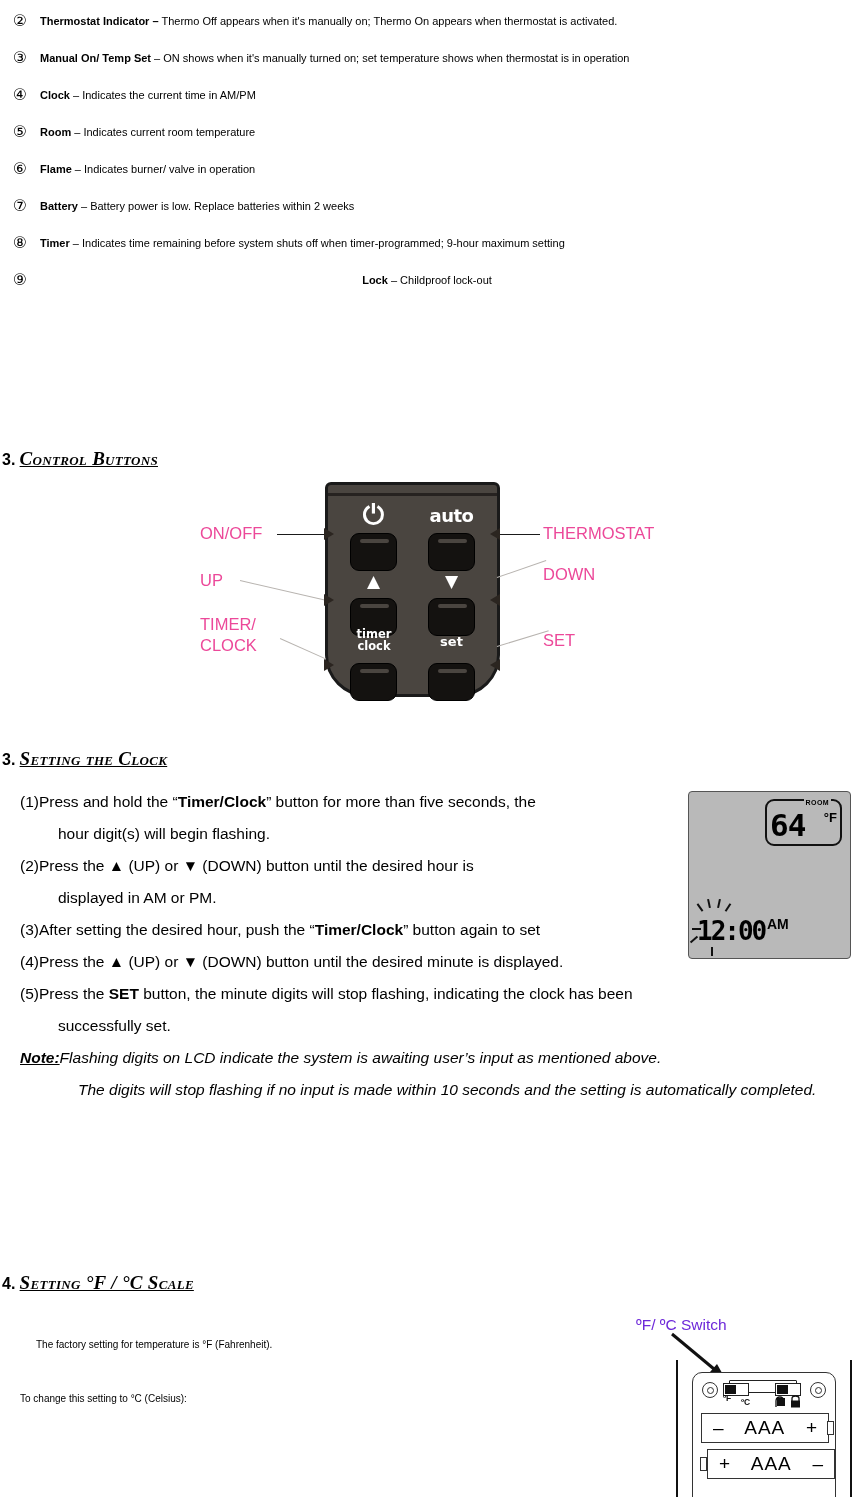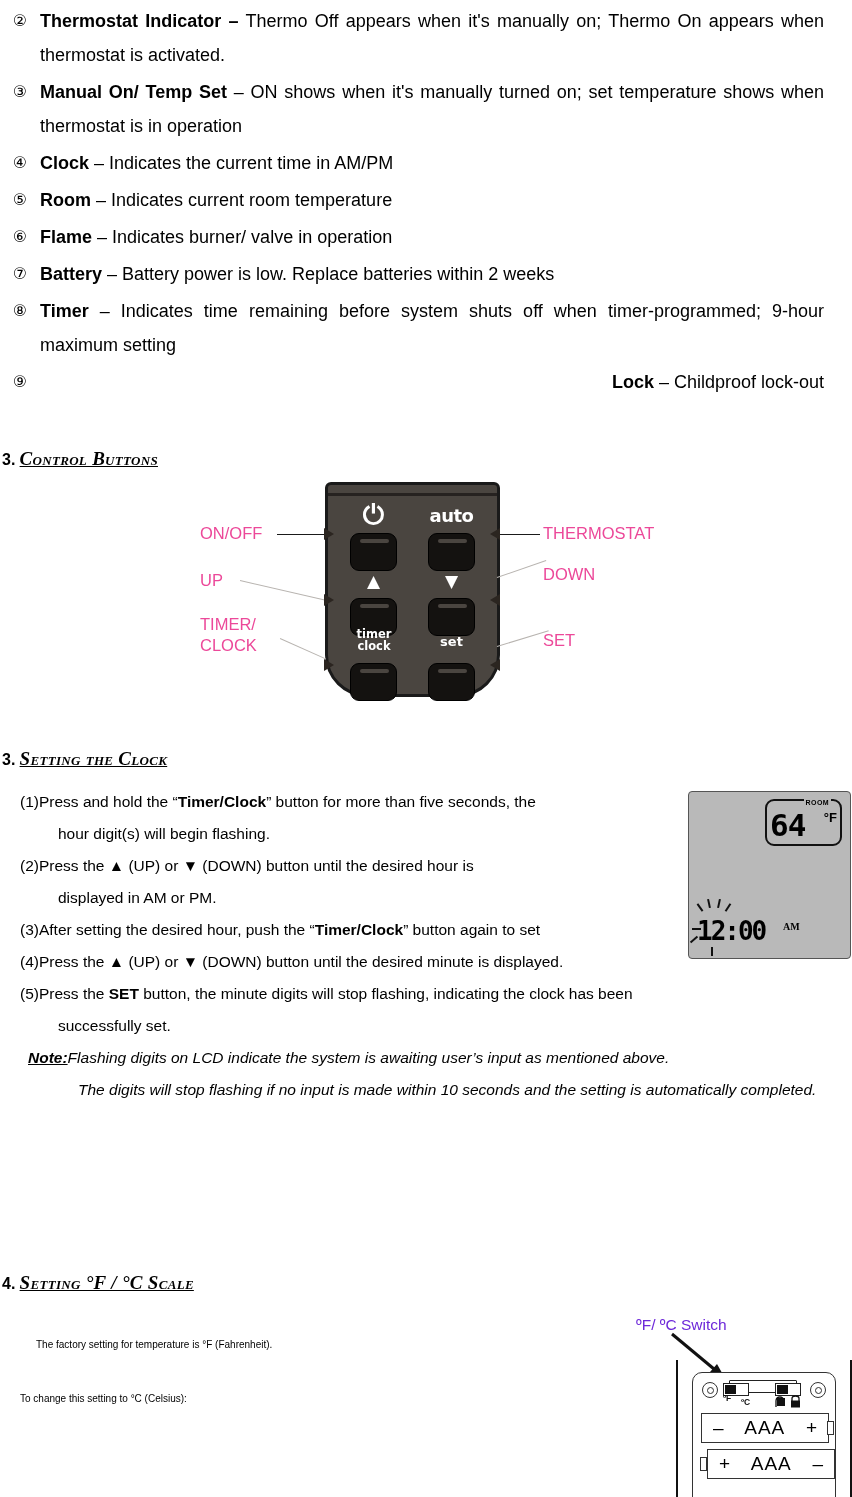--- a/index.html
+++ b/index.html
@@ -26,22 +26,22 @@
   .ind-num {
     width: 40px;
     flex: 0 0 40px;
     text-align: center;
     font-size: 16px;
     line-height: 34px;
     font-family: "DejaVu Sans", sans-serif;
   }
   .ind-text {
     flex: 1 1 auto;
-    padding-right: 28px;
-    font-size: 18px;
+    padding-right: 38px;
+    font-size: 11px;
     line-height: 34px;
     text-align: justify;
     text-justify: inter-word;
   }
   .ind-text b { font-weight: bold; }
 
   
   .heading {
     font-weight: bold;
     font-size: 17px;
@@ -152,21 +152,21 @@
     margin-bottom: 0px;
   }
   .step-num { flex: 0 0 38px; padding-left: 20px; }
   .step-txt { flex: 1 1 auto; }
   .narrow { padding-right: 88px; }
   .wide   { padding-right: 28px; text-align: justify; }
   .just   { text-align: justify; text-justify: inter-word; }
   .cont   { padding-left: 58px; font-size: 15.5px; line-height: 32px; }
 
   .note-row { display: flex; font-size: 15.5px; line-height: 32px; }
-  .note-lab { flex: 0 0 58px; padding-left: 20px; font-weight: bold; font-style: italic; text-decoration: underline; margin-left: 8px; }
+  .note-lab { flex: 0 0 58px; padding-left: 20px; font-weight: bold; font-style: italic; text-decoration: underline; }
   .note-txt { flex: 1 1 auto; font-style: italic; padding-right: 28px; text-align: justify; text-justify: inter-word; }
   .note-cont { padding-left: 78px; padding-right: 28px; font-style: italic; font-size: 15.5px; line-height: 32px; text-align: justify; text-justify: inter-word; }
 
   
   .lcd {
     position: absolute;
     left: 688px; top: 791px;
     width: 163px; height: 168px;
     background: #b9b9b9;
     border: 1.5px solid #555;
@@ -197,23 +197,22 @@
     font-family: "Liberation Sans", sans-serif;
   }
   .lcd-clock {
     position: absolute; left: 8px; bottom: 14px;
     font-size: 26px; font-weight: bold; line-height: 26px;
     font-family: "DejaVu Sans Mono", monospace;
     letter-spacing: -2px;
   }
   .lcd-ampm {
     position: absolute; left: 78px; bottom: 26px;
-    font-size: 10px; font-weight: bold;
-    font-family: Liberation Serif, serif;
-    margin-left: 16px;
+    font-size: 14px; font-weight: bold;
+    font-family: Liberation Sans, sans-serif;
   }
   .flash-mark { position: absolute; background: #111; width: 2px; height: 9px; }
 
   
   .fc-text { position: absolute; top: 1308px; left: 0; width: 660px; }
   .fc-line { font-size: 10px; line-height: 34px; margin-top: 20px; }
   .fc-l1 { padding-left: 36px; }
   .fc-l2 { padding-left: 20px; }
   .fc-l3 { padding-left: 20px; }
 
@@ -305,21 +304,21 @@
       <div class="ind-text nojust" style="text-align:left"><b>Battery</b><span> – Battery power is low. Replace batteries within 2 weeks</span></div>
     </div>
 
     <div class="ind-row">
       <div class="ind-num">⑧</div>
       <div class="ind-text"><b>Timer</b><span> – Indicates time remaining before system shuts off when timer-programmed; 9-hour maximum setting</span></div>
     </div>
 
     <div class="ind-row">
       <div class="ind-num">⑨</div>
-      <div class="ind-text nojust" style="text-align:right"><b>Lock</b><span> – Childproof lock-out</span></div>
+      <div class="ind-text nojust" style="text-align:center"><b>Lock</b><span> – Childproof lock-out</span></div>
     </div>
 
   </div>
 
   <div class="heading" id="sec3-control">
     <span class="num">3.</span>
     <span class="ttl">Control Buttons</span>
   </div>
 
   <div class="remote-wrap">

